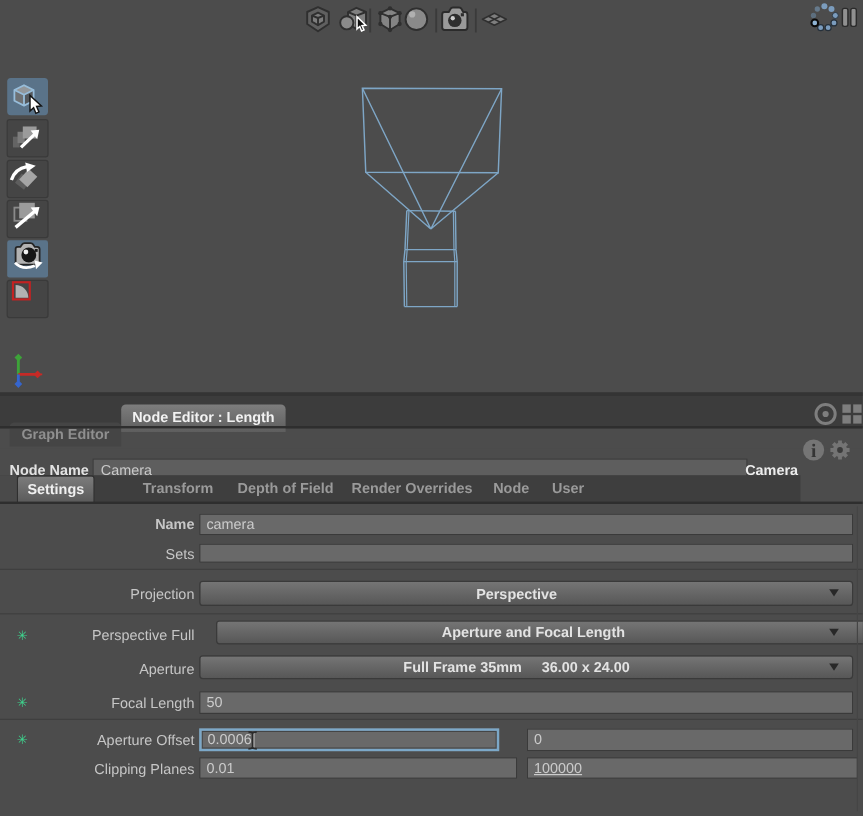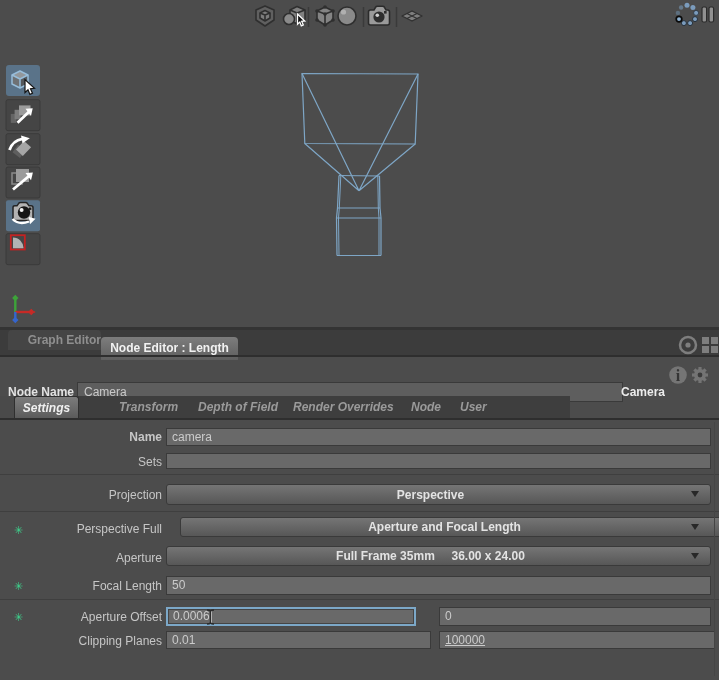--- a/index.html
+++ b/index.html
@@ -1,27 +1,27 @@
 <!DOCTYPE html>
 <html><head>
 <meta charset="utf-8">
 <style>
   html,body{margin:0;padding:0;}
   body{width:719px;height:680px;background:#4c4c4c;font-family:"Liberation Sans",sans-serif;overflow:hidden;position:relative;}
   .abs{position:absolute;}
   
   #tabstrip1{left:0;top:327px;width:719px;height:30px;background:#3c3c3c;border-top:3px solid #343434;box-sizing:border-box;}
-  .tab-inactive{position:absolute;left:8px;top:0;width:93px;height:20px;background:#454545;border-radius:4px 4px 0 0;color:#8f8f8f;font-size:12px;font-weight:bold;text-align:right;line-height:20px;}
+  .tab-inactive{position:absolute;left:8px;top:22px;width:93px;height:20px;background:#454545;border-radius:4px 4px 0 0;color:#8f8f8f;font-size:12px;font-weight:bold;text-align:center;line-height:20px;}
   .tab-active1{position:absolute;left:101px;top:7px;width:137px;height:23px;background:linear-gradient(#7d7d7d,#5e5e5e);border-radius:4px 4px 0 0;color:#f2f2f2;font-size:12px;font-weight:bold;text-align:center;line-height:22px;}
   #strip1line{left:0;top:355px;width:719px;height:2px;background:#2e2e2e;}
   #nodename-row{left:0;top:374px;width:719px;height:36px;background:#4c4c4c;}
   #nodename-label{left:8px;top:0px;width:75px;height:36px;color:#e2e2e2;font-size:12px;font-weight:bold;line-height:36px;white-space:nowrap;}
   #nodename-field{left:77px;top:8px;width:538px;height:18px;background:#5e5e5e;border:1px solid #3a3a3a;color:#c9c9c9;font-size:12px;line-height:18px;padding-left:6px;}
   #camera-label{left:621px;top:0px;width:60px;height:36px;color:#ececec;font-size:12px;font-weight:bold;line-height:36px;}
-  #tabstrip2{left:0;top:396px;width:570px;height:23px;background:#3e3e3e;font-style:italic;}
+  #tabstrip2{left:0;top:396px;width:667px;height:23px;background:#3e3e3e;}
   .t2{position:absolute;top:0;height:23px;line-height:23px;font-size:12px;font-weight:bold;color:#9a9a9a;margin-left:32px;}
   .tab-active2{position:absolute;left:14px;top:0px;width:65px;height:23px;background:linear-gradient(#7c7c7c,#5a5a5a);border:1px solid #2f2f2f;border-bottom:none;box-sizing:border-box;border-radius:3px 3px 0 0;color:#f0f0f0;font-size:12px;font-weight:bold;text-align:center;line-height:22px;}
   #strip2line{left:0;top:418px;width:719px;height:2px;background:#2e2e2e;}
   
   .row-label{position:absolute;width:162px;text-align:right;color:#c6c6c6;font-size:12px;}
   .field{position:absolute;background:#696969;border:1px solid #3a3a3a;box-sizing:border-box;color:#cbcbcb;font-size:12px;padding-left:5px;}
   .dd{position:absolute;background:linear-gradient(#757575,#575757);border:1px solid #3a3a3a;border-radius:3px;box-sizing:border-box;color:#e3e3e3;font-size:12px;font-weight:bold;text-align:center;padding-right:16px;}
   .ddarrow{position:absolute;width:0;height:0;border-left:4.5px solid transparent;border-right:4.5px solid transparent;border-top:6px solid #282828;}
   .sepline{position:absolute;left:0;width:719px;height:1px;background:#3f3f3f;}
   .ast{position:absolute;left:14px;color:#3ed48e;font-size:11px;line-height:11px;}

